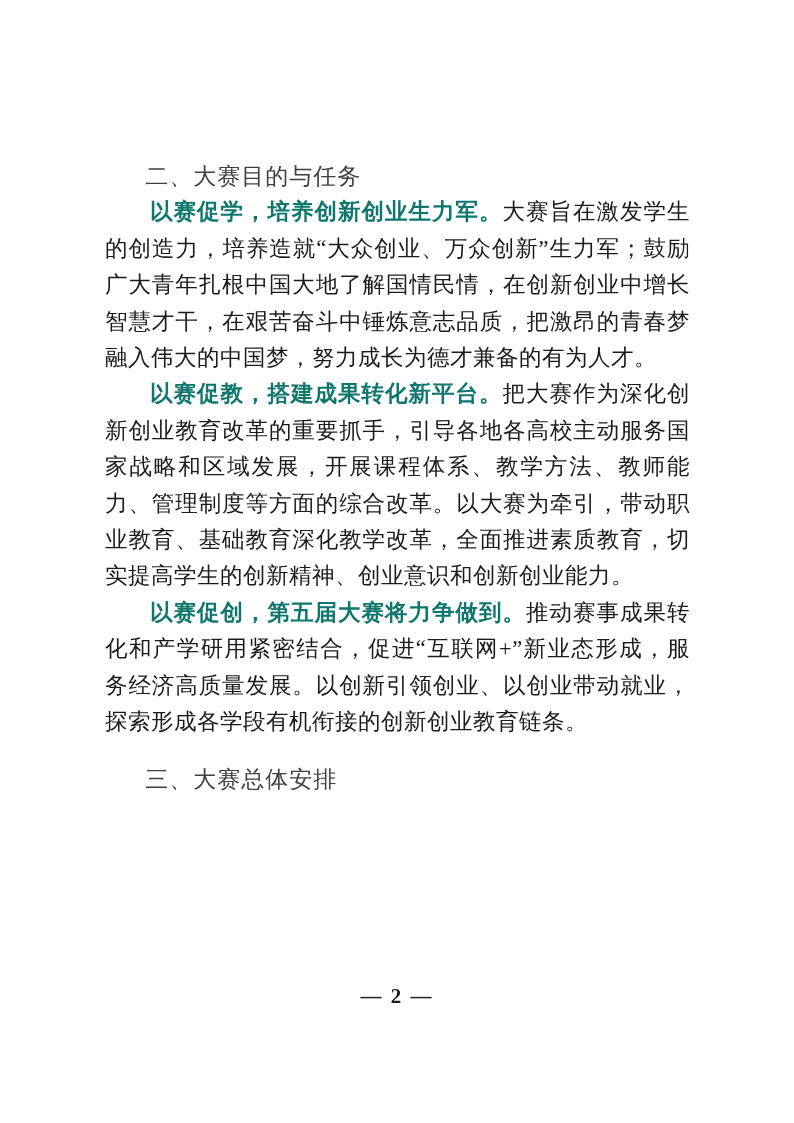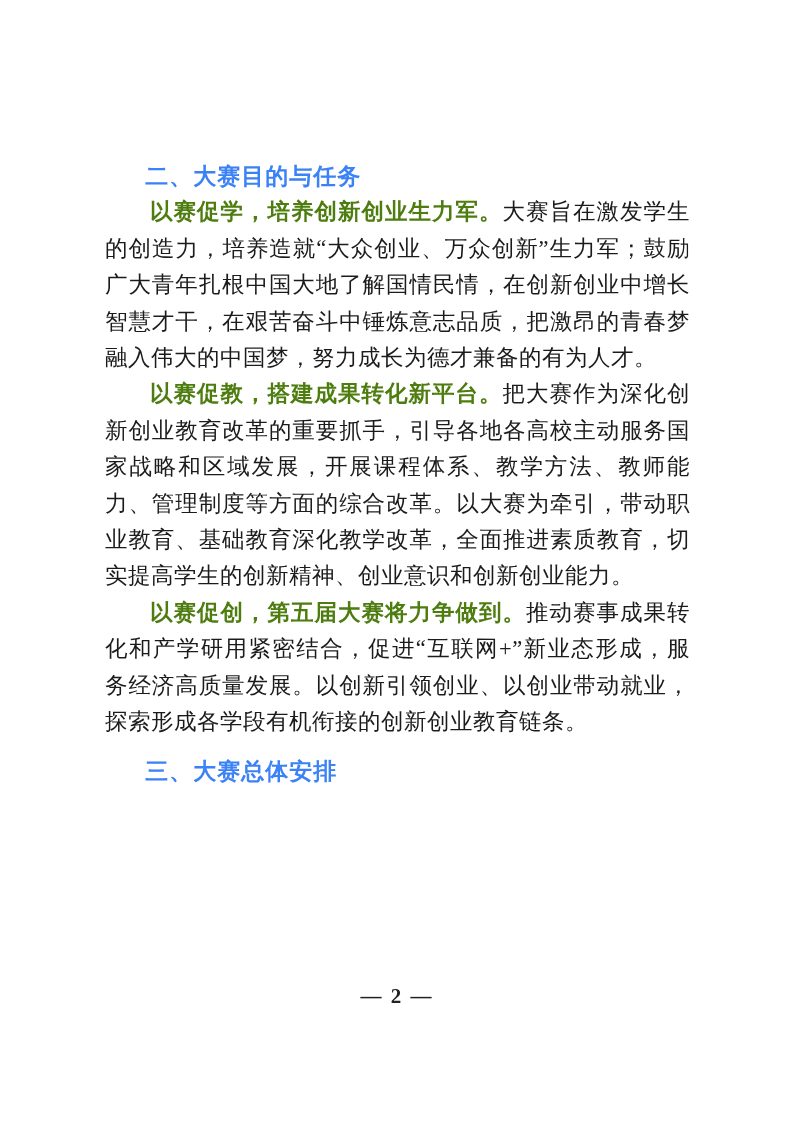--- a/index.html
+++ b/index.html
@@ -24,36 +24,36 @@
     line-height: 36.4px;
     color: #1b1b1b;
     text-align: justify;
     text-justify: inter-character;
     letter-spacing: 0.5px;
   }
   .content h2 {
     margin: 0;
     font-family: "Liberation Sans", "DejaVu Sans", sans-serif;
     font-size: 23px;
-    font-weight: 700;
-    color: #3b82f6;
+    font-weight: 400;
+    color: #404040;
     text-indent: 1.75em;
     line-height: 36.4px;
     letter-spacing: 1px;
   }
   .content h2.spaced {
-    margin-top: 12px;
+    margin-top: 20px;
   }
   .content p {
     margin: 0;
     text-indent: 2em;
   }
   .seg-b {
     font-weight: 700;
-    color: #4d7c0f;
+    color: #0f766e;
   }
   .footer {
     position: absolute;
     left: 0;
     top: 984px;
     width: 100%;
     text-align: center;
     font-size: 21px;
     color: #222222;
     font-weight: 700;

